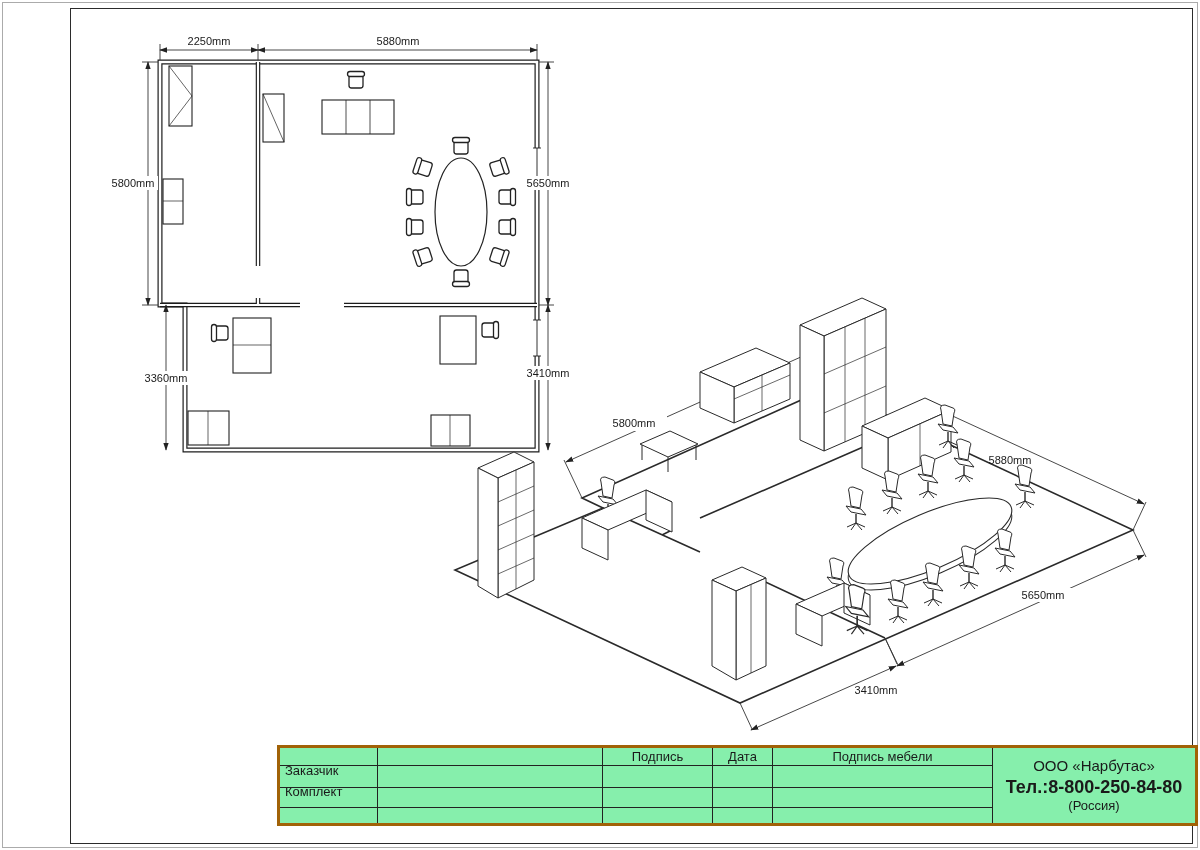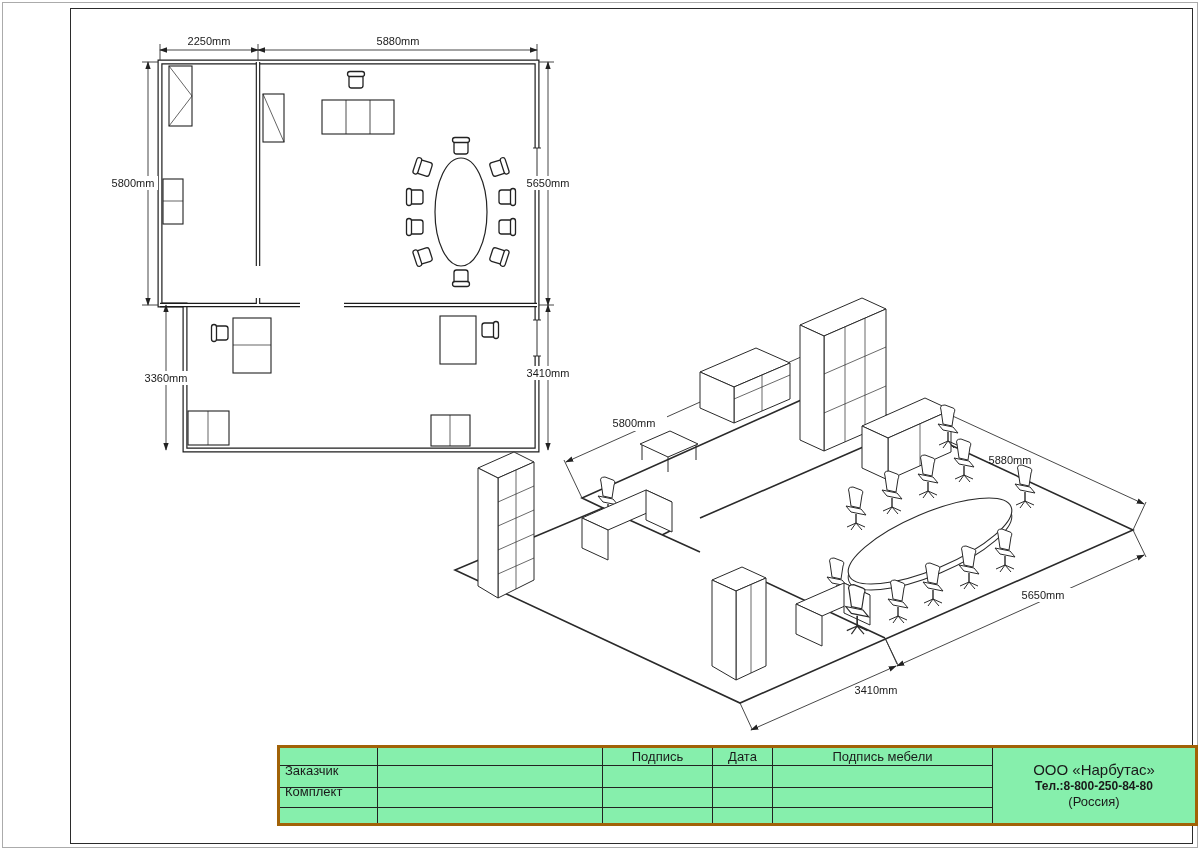--- a/index.html
+++ b/index.html
@@ -18,21 +18,21 @@
        border:3px solid #a16207;box-sizing:content-box;background:#86efac;}
   .tb-cell{border-right:1px solid #222;border-bottom:1px solid #222;
        box-sizing:border-box;font-size:13px;display:flex;align-items:center;
        padding:0 0 12px 5px;white-space:nowrap;overflow:hidden;}
   .tb-center{justify-content:center;padding:0;}
   .no-r{border-right:none;}
   .no-b{border-bottom:none;}
   .company{grid-column:6;grid-row:1 / span 4;flex-direction:column;
        padding:0;line-height:1.25;}
   .company .c-name{font-size:15px;}
-  .company .c-phone{font-size:12px;font-weight:bold;}
+  .company .c-phone{font-size:18px;font-weight:bold;}
   .company .c-country{font-size:13px;}
 </style>
 </head>
 <body>
 
 <div class="outer-edge"></div>
 <div class="frame"></div>
 
 <svg class="drawing" viewBox="0 0 1200 850" xmlns="http://www.w3.org/2000/svg">
   <defs>

